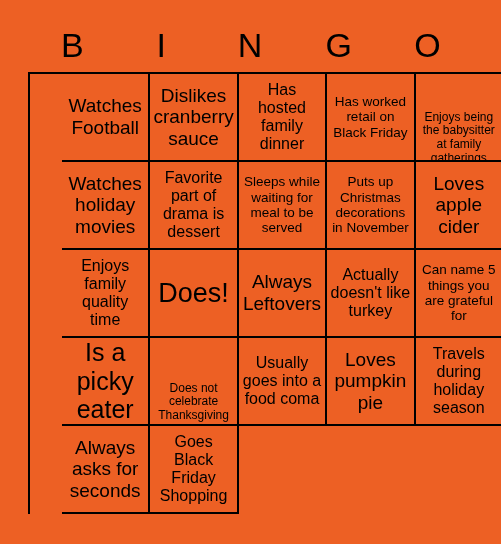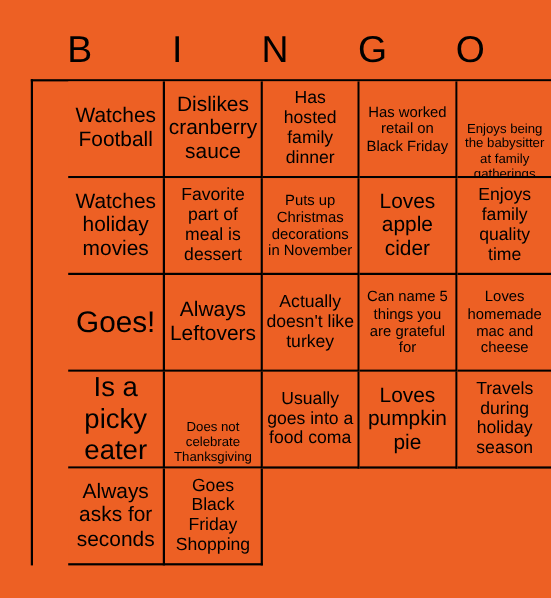--- a/index.html
+++ b/index.html
@@ -102,45 +102,45 @@
       <div class="cell fs-sm">
         <span>Has worked retail on Black Friday</span>
       </div>
       <div class="cell fs-xs">
         <span>Enjoys being the babysitter at family gatherings</span>
       </div>
       <div class="cell fs-lg">
         <span>Watches holiday movies</span>
       </div>
       <div class="cell fs-md">
-        <span>Favorite part of meal is dessert</span>
+        <span>Favorite part of drama is dessert</span>
+      </div>
+      <div class="cell fs-sm">
+        <span>Sleeps while waiting for meal to be served</span>
       </div>
       <div class="cell fs-sm">
         <span>Puts up Christmas decorations in November</span>
       </div>
       <div class="cell fs-lg">
         <span>Loves apple cider</span>
       </div>
       <div class="cell fs-md">
         <span>Enjoys family quality time</span>
       </div>
       <div class="cell fs-free free">
-        <span>Goes!</span>
+        <span>Does!</span>
       </div>
       <div class="cell fs-lg">
         <span>Always Leftovers</span>
       </div>
       <div class="cell fs-md">
         <span>Actually doesn't like turkey</span>
       </div>
       <div class="cell fs-sm">
         <span>Can name 5 things you are grateful for</span>
-      </div>
-      <div class="cell fs-sm">
-        <span>Loves homemade mac and cheese</span>
       </div>
       <div class="cell fs-xl">
         <span>Is a picky eater</span>
       </div>
       <div class="cell fs-xs">
         <span>Does not celebrate Thanksgiving</span>
       </div>
       <div class="cell fs-md">
         <span>Usually goes into a food coma</span>
       </div>

